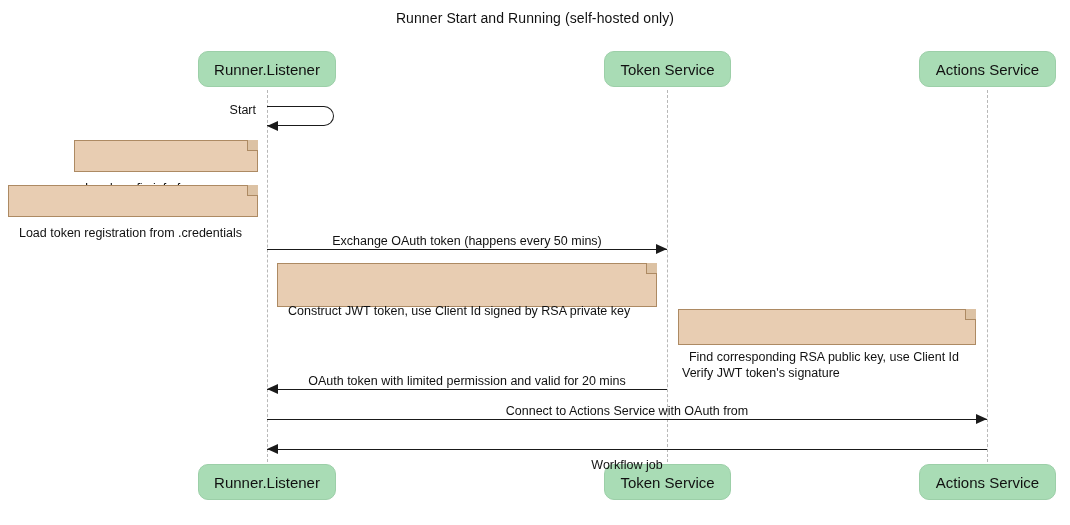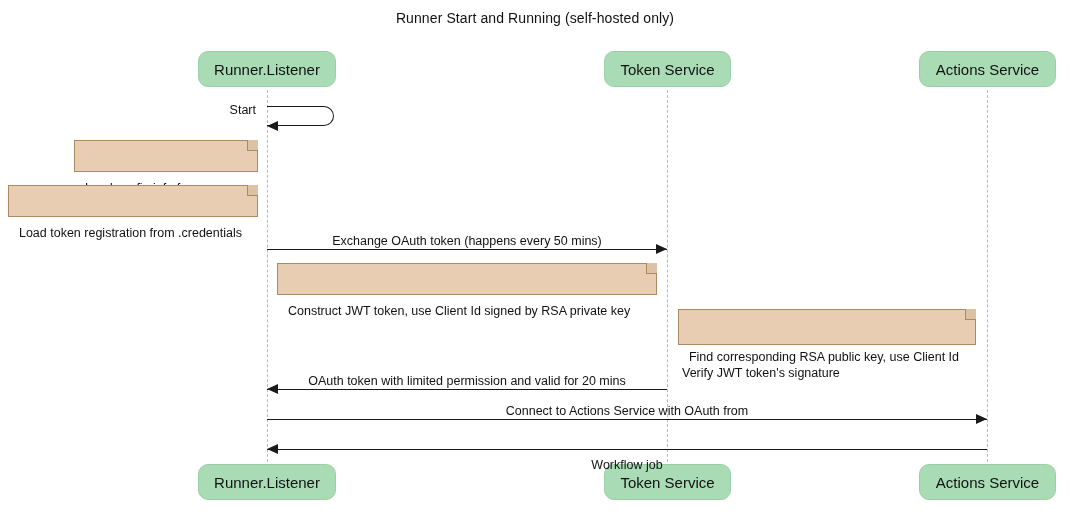--- a/index.html
+++ b/index.html
@@ -168,21 +168,21 @@
 <div class="note" style="left:74px; top:140px; width:184px; height:32px;">
   <span class="fold"></span>
   <span>Load config info from .runner</span>
 </div>
 
 <div class="note" style="left:8px; top:185px; width:250px; height:32px;">
   <span class="fold"></span>
   <span>Load token registration from .credentials</span>
 </div>
 
-<div class="note" style="left:277px; top:263px; width:380px; height:32px;">
+<div class="note" style="left:277px; top:263px; width:380px; height:44px;">
   <span class="fold"></span>
   <span>Construct JWT token, use Client Id signed by RSA private key</span>
 </div>
 
 <div class="note" style="left:678px; top:309px; width:298px; height:36px;">
   <span class="fold"></span>
   <span>Find corresponding RSA public key, use Client Id
 Verify JWT token's signature</span>
 </div>
 

